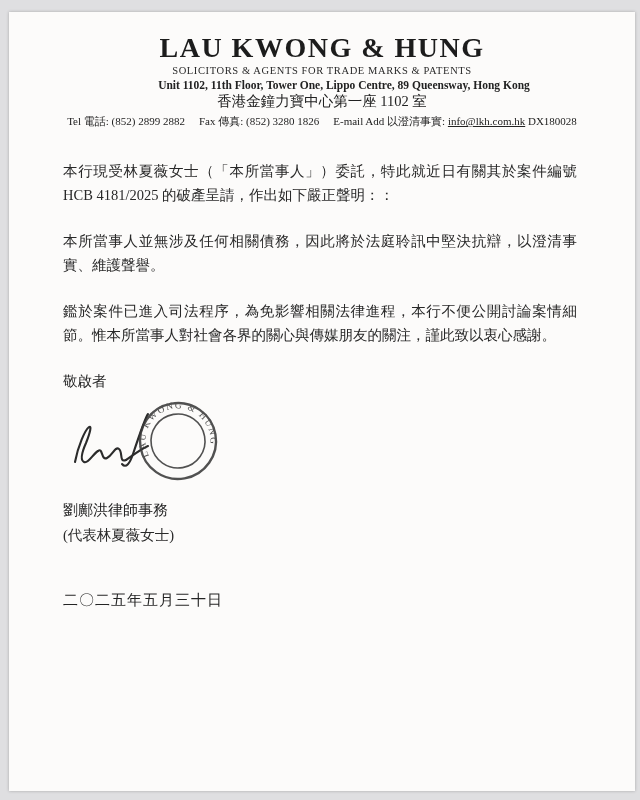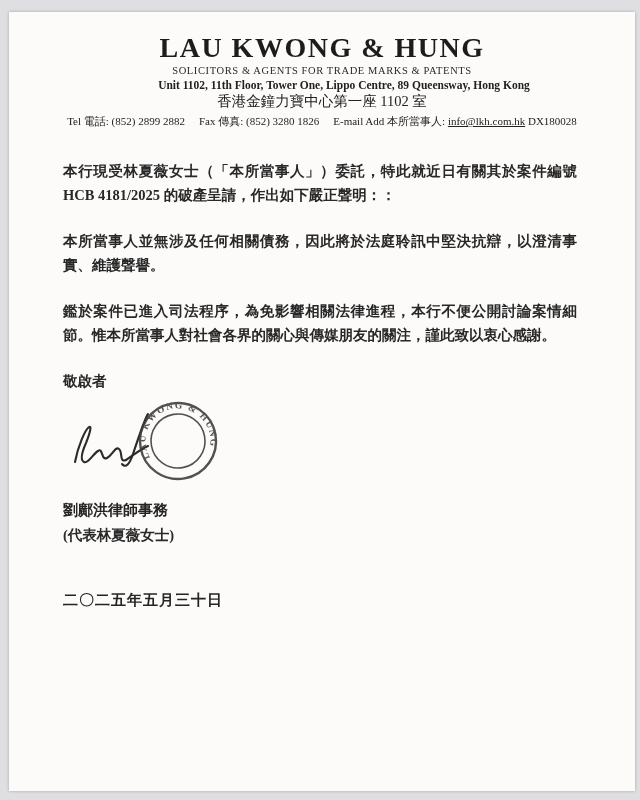--- a/index.html
+++ b/index.html
@@ -32,21 +32,21 @@
   .addr-zh{ font-size:14.5px;margin-top:1px;color:#222; }
   .contact{ font-size:11px;margin-top:3px;color:#222; }
   .contact .gap{ display:inline-block;width:14px; }
   .contact .email{ text-decoration:underline; }
   
   .stmt-title{
     text-align:center;margin-top:27px;font-size:14.5px;font-weight:bold;
     text-decoration:underline;text-underline-offset:3px;color:#222;
   }
   .content{ padding:0 58px 0 54px;font-size:14.5px;line-height:1.62;
-    text-align:justify;color:#282828;font-weight:bold; }
+    text-align:justify;color:#282828; }
   .content p{ margin:0 0 23px 0; }
   .content p.first{ margin-top:31px; }
   .closing{ margin-bottom:8px !important; }
   
   .sig-block{ position:relative;height:96px;margin-top:2px; }
   .sig-svg{ position:absolute;left:2px;top:4px; }
   .stamp{ position:absolute;left:72px;top:-4px;opacity:.88; }
   .signer{ margin-top:0;position:relative; }
   .signer-firm{ font-size:15px;color:#242424; }
   .signer-rep{ font-size:14.5px;color:#2a2a2a;margin-top:2px; }
@@ -56,21 +56,21 @@
 <body>
 
 <div class="page">
 
   <header class="letterhead">
     <h1 class="firm-en">LAU KWONG &amp; HUNG</h1>
     <div class="firm-sub">SOLICITORS &amp; AGENTS FOR TRADE MARKS &amp; PATENTS</div>
     <div class="addr-en">Unit 1102, 11th Floor, Tower One, Lippo Centre, 89 Queensway, Hong Kong</div>
     <div class="addr-zh">香港金鐘力寶中心第一座 1102 室</div>
     <div class="contact">
-      <span>Tel 電話: </span><span>(852) 2899 2882</span><span class="gap"></span><span>Fax 傳真: </span><span>(852) 3280 1826</span><span class="gap"></span><span>E-mail Add 本所當事人: </span><span class="email">info@lkh.com.hk</span><span> DX180028</span>
+      <span>Tel 電話: </span><span>(852) 2899 2882</span><span class="gap"></span><span>Fax 傳真: </span><span>(852) 3280 1826</span><span class="gap"></span><span>E-mail Add 以澄清事實: </span><span class="email">info@lkh.com.hk</span><span> DX180028</span>
     </div>
   </header>
 
 
   <div class="content">
     <p class="first">本行現受林夏薇女士（「本所當事人」）委託，特此就近日有關其於案件編號 HCB 4181/2025 的破產呈請，作出如下嚴正聲明：：</p>
     <p>本所當事人並無涉及任何相關債務，因此將於法庭聆訊中堅決抗辯，以澄清事實、維護聲譽。</p>
     <p>鑑於案件已進入司法程序，為免影響相關法律進程，本行不便公開討論案情細節。惟本所當事人對社會各界的關心與傳媒朋友的關注，謹此致以衷心感謝。</p>
 
     <p class="closing">敬啟者</p>

